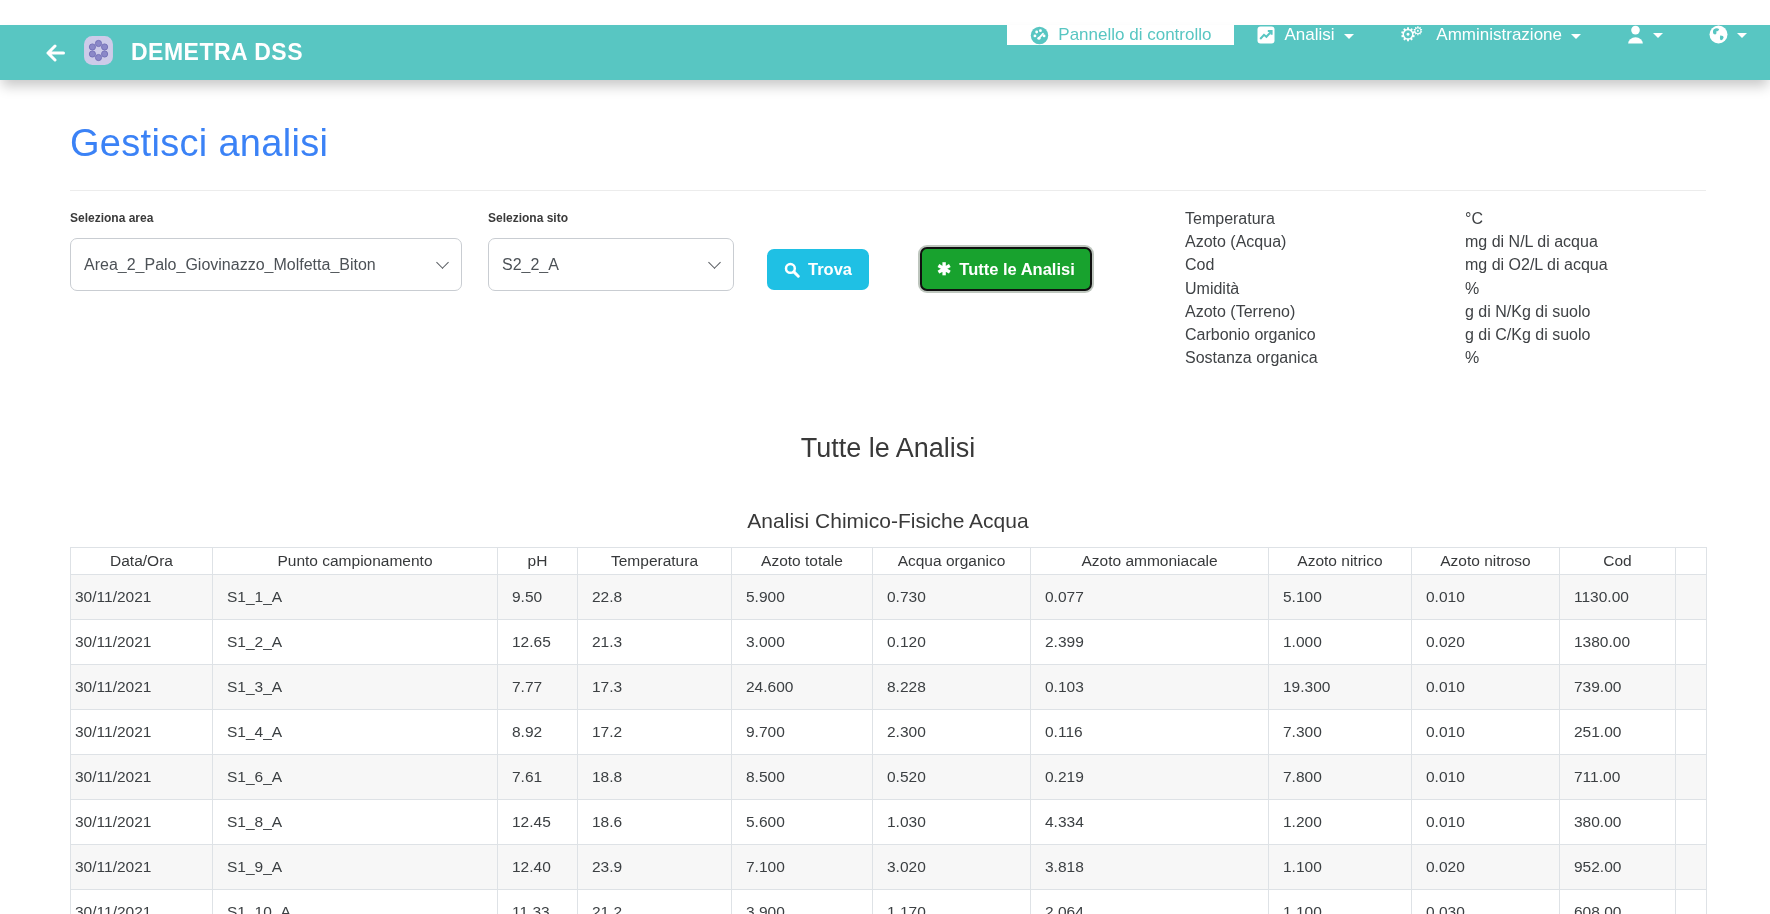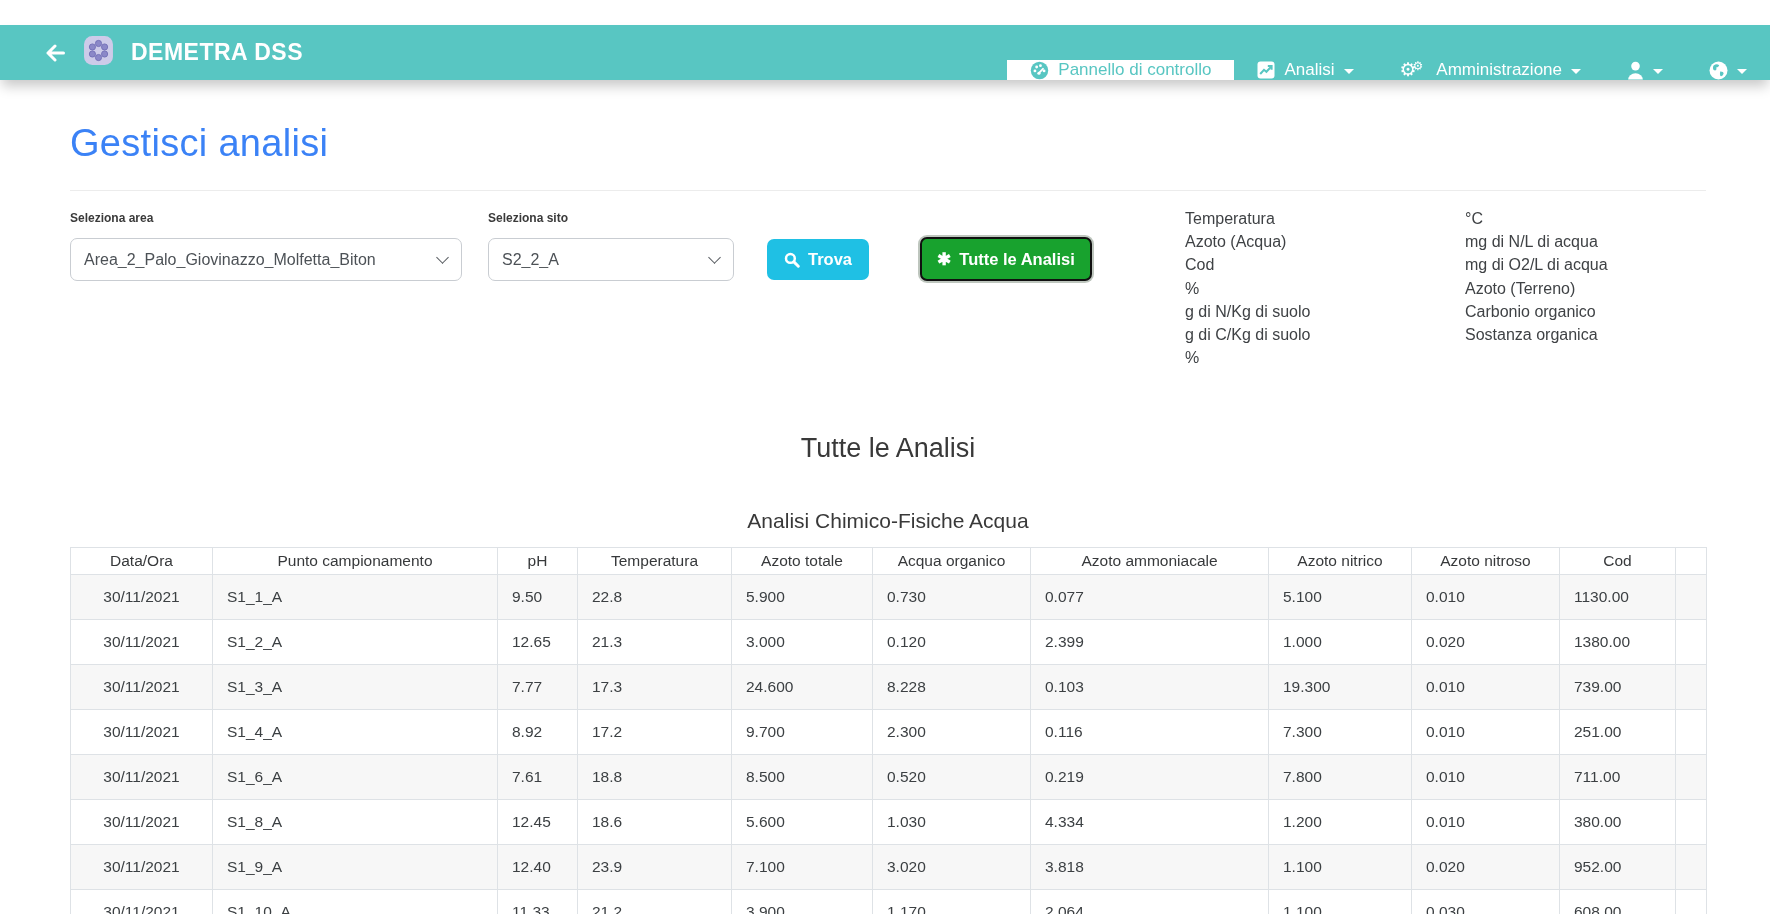--- a/index.html
+++ b/index.html
@@ -22,21 +22,21 @@
     background:var(--teal);display:flex;justify-content:space-between;
     box-shadow:0 8px 12px -2px rgba(0,0,0,0.22);
     z-index:5;
   }
   .nav-left{display:flex;align-items:center;gap:17px;padding-left:46px;}
   .back-btn{display:flex;align-items:center;cursor:pointer;}
   .brand{
     font-family:Liberation Sans, sans-serif;font-size:23px;font-weight:700;
     color:#fff;letter-spacing:0.5px;cursor:pointer;
   }
-  .nav-right{display:flex;align-items:flex-end;}
+  .nav-right{display:flex;align-items:flex-start;}
   .nav-item{
     display:flex;align-items:center;gap:9px;padding:0 23px;
     color:#fff;font-size:17px;cursor:pointer;white-space:nowrap;
   }
   .nav-item.active{background:#fff;color:var(--teal);}
   .caret{
     width:0;height:0;border-left:5px solid transparent;border-right:5px solid transparent;
     border-top:5px solid currentColor;margin-top:2px;
   }
   .gears{font-size:19px;line-height:1;position:relative;top:-1px;}
@@ -48,21 +48,21 @@
   }
   hr.divider{border:none;border-top:1px solid #ececec;margin:25px 0 0;}
   .filters{position:relative;margin-top:20px;height:178px;}
   .filters-row{display:flex;align-items:flex-end;}
   .field label{
     display:block;font-size:12px;font-weight:700;color:#3a3a3a;margin-bottom:13px;
   }
   .select-wrap{position:relative;display:inline-block;}
   select{
     appearance:none;-webkit-appearance:none;-moz-appearance:none;
-    height:43px;border:1px solid #c9cdd2;border-radius:7px;background:#fff;
+    height:53px;border:1px solid #c9cdd2;border-radius:7px;background:#fff;
     font-family:inherit;font-size:16px;color:#4c5156;padding:0 34px 0 13px;
   }
   .area-field select{width:392px;}
   .site-field{margin-left:26px;}
   .site-field select{width:246px;}
   .chev{
     position:absolute;right:15px;top:50%;width:9px;height:9px;margin-top:-7px;
     border-right:1.6px solid #55595e;border-bottom:1.6px solid #55595e;
     transform:rotate(45deg);pointer-events:none;
   }
@@ -89,21 +89,21 @@
   .table-title{
     text-align:center;font-size:21px;color:#393939;margin-top:45px;
   }
   table.data-table{
     width:1636px;border-collapse:collapse;table-layout:fixed;
     margin-top:14px;font-size:15.5px;color:#3c4043;
   }
   .data-table th,.data-table td{border:1px solid var(--border);overflow:hidden;white-space:nowrap;}
   .data-table thead th{height:27px;font-weight:400;text-align:center;padding:2px 6px;color:#37393b;}
   .data-table tbody td{height:45px;padding:0 14px;text-align:left;}
-  .data-table tbody td:first-child{text-align:center;padding:0 4px;margin-top:16px;}
+  .data-table tbody td:first-child{padding:0 4px;margin-top:16px;}
   .data-table tbody tr:nth-child(odd){background:#f7f7f7;}
 </style>
 </head>
 <body>
 
 <nav class="navbar">
   <div class="nav-left">
     <span class="back-btn">
       <svg width="20" height="18" viewBox="0 0 20 18">
           <path d="M9 2 L2 9 L9 16 M2 9 H17.5" stroke="#fff" stroke-width="3" fill="none" stroke-linecap="round" stroke-linejoin="round"></path>
@@ -201,20 +201,21 @@
         <span>Tutte le Analisi</span>
       </button>
     </div>
     <div class="legend" id="legend">
         <div>Temperatura</div>
         <div>°C</div>
         <div>Azoto (Acqua)</div>
         <div>mg di N/L di acqua</div>
         <div>Cod</div>
         <div>mg di O2/L di acqua</div>
+        <div>Umidità</div>
         <div>%</div>
         <div>Azoto (Terreno)</div>
         <div>g di N/Kg di suolo</div>
         <div>Carbonio organico</div>
         <div>g di C/Kg di suolo</div>
         <div>Sostanza organica</div>
         <div>%</div>
       </div>
   </section>
 

